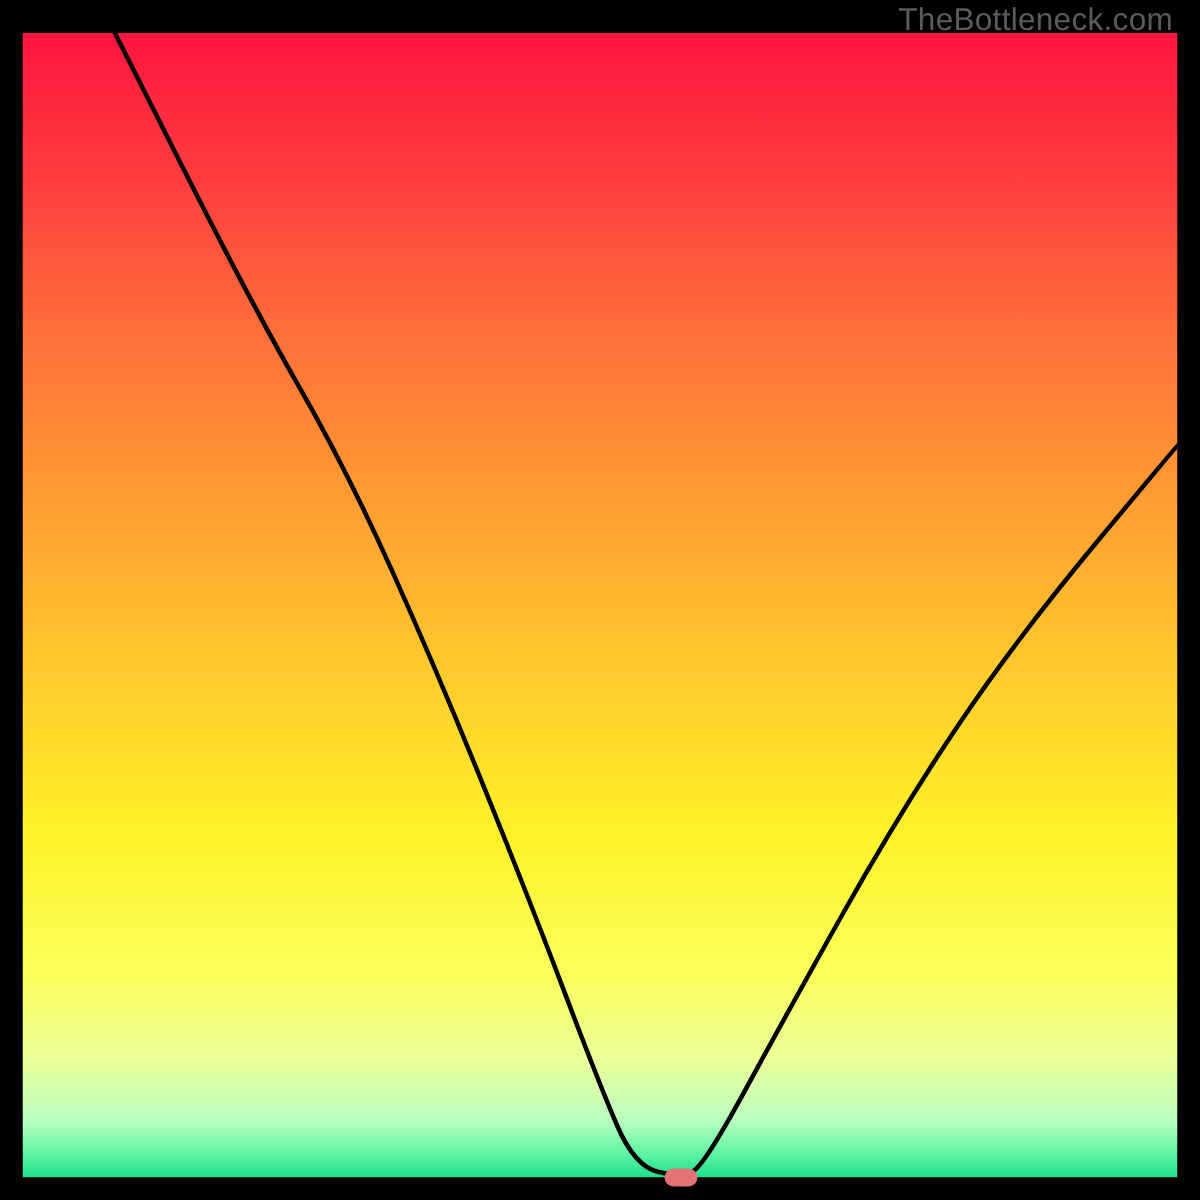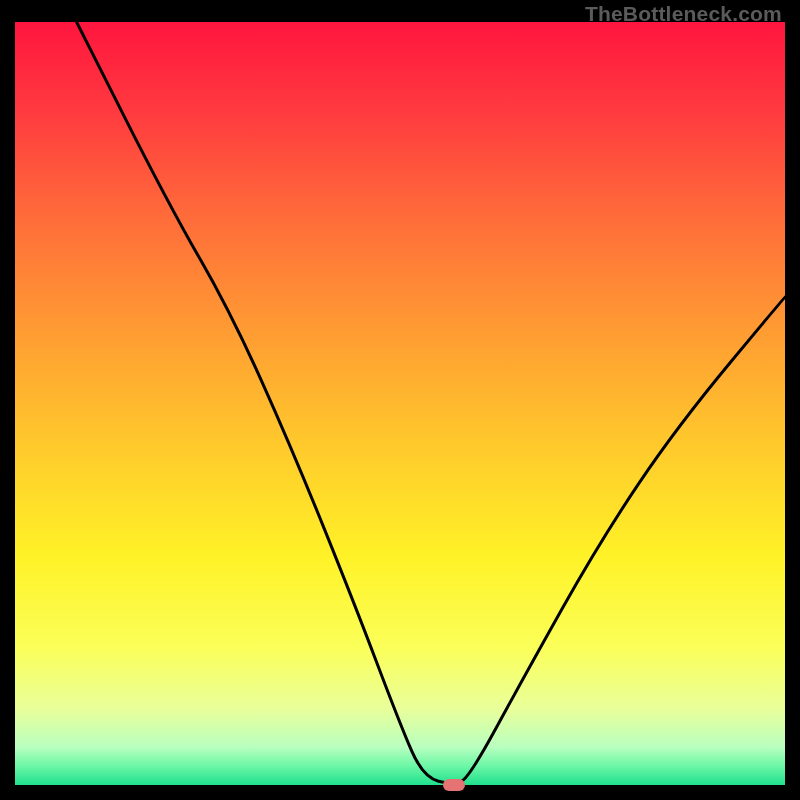--- a/index.html
+++ b/index.html
@@ -25,21 +25,21 @@
     top: 0;
     width: 770px;
     height: 763px;
   }
   .watermark {
     position: absolute;
     top: 2px;
     right: 18px;
     color: #5b5b5b;
     font-size: 21px;
-    font-weight: 700;
+    font-weight: 400;
     letter-spacing: 0.2px;
   }
   .marker {
     position: absolute;
     width: 22px;
     height: 12px;
     border-radius: 6px;
     background: #e57373;
     transform: translate(-50%, -50%);
   }

